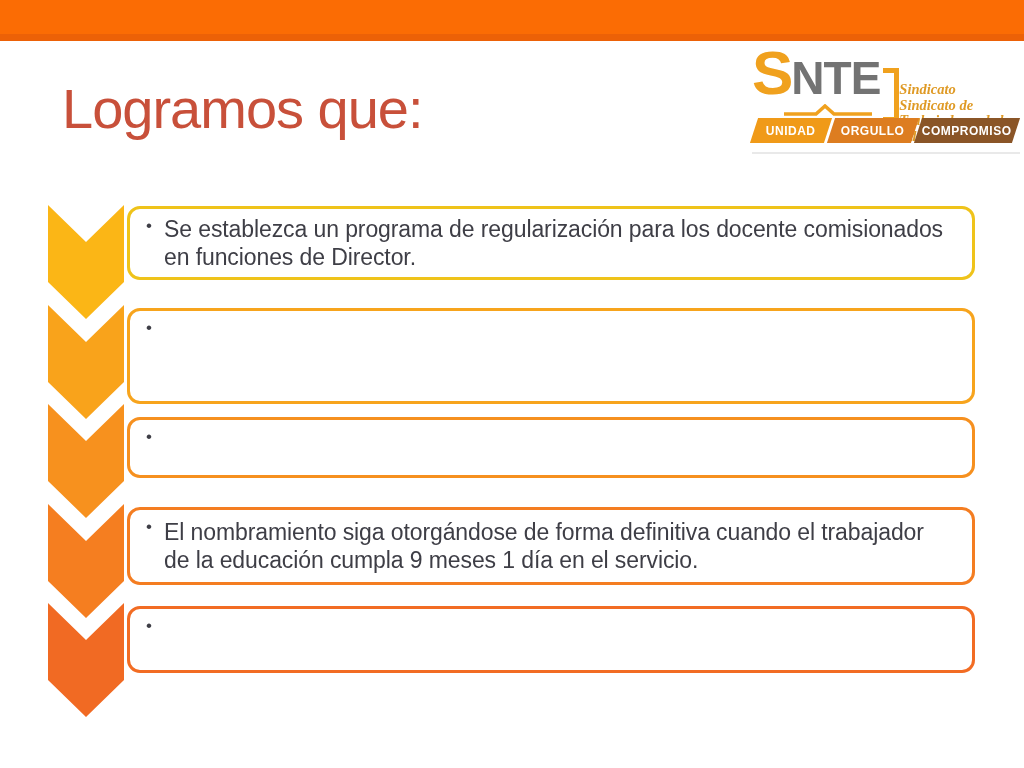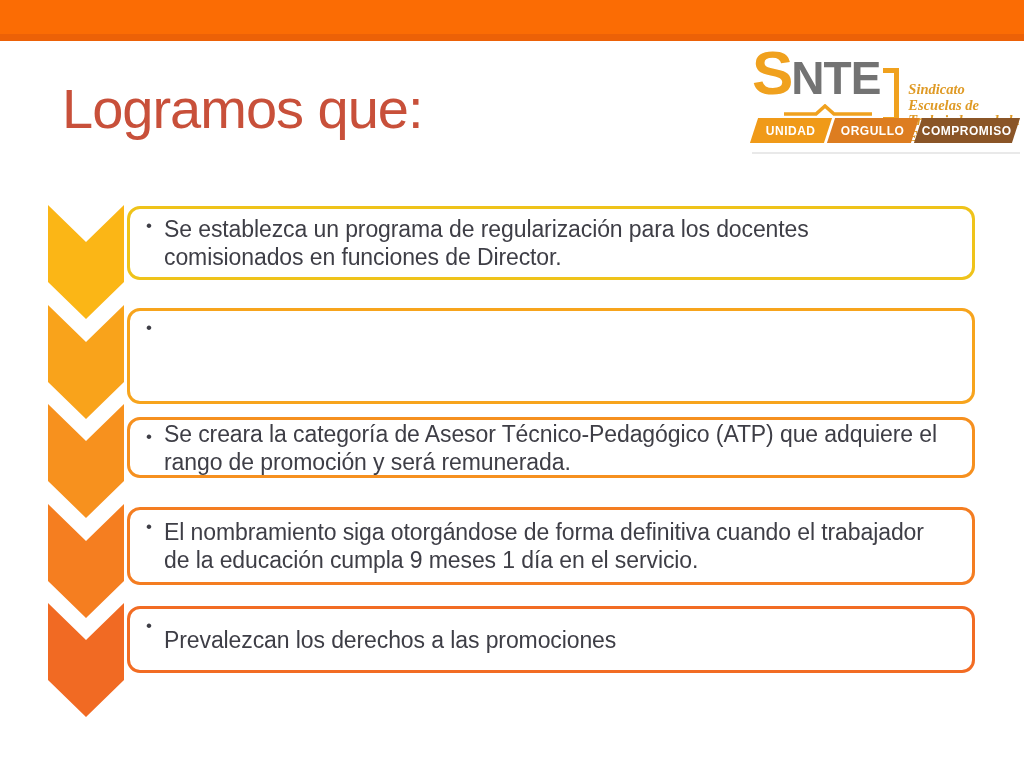--- a/index.html
+++ b/index.html
@@ -24,21 +24,21 @@
   
   .logo{position:absolute;left:752px;top:44px;width:268px;height:110px;}
   .snte-row{display:flex;align-items:baseline;position:relative;}
   .snte-s{font-size:62px;line-height:58px;font-weight:700;color:#F0A11E;letter-spacing:-2px;}
   .snte-nte{font-size:46px;line-height:50px;font-weight:700;color:#737373;letter-spacing:-1px;}
   .snte-bracket{
     display:inline-block;width:11px;height:44px;align-self:center;
     border:5px solid #F0A11E;border-left:none;margin-left:3px;margin-top:2px;
   }
   .snte-book{position:absolute;left:30px;top:60px;}
-  .org-name{margin-left:9px;padding-top:4px;}
+  .org-name{padding-top:4px;}
   .org-name div{
     font-family:"Liberation Serif","DejaVu Serif",serif;
     font-style:italic;font-weight:700;
     font-size:14.5px;line-height:15.5px;color:#DF9A25;white-space:nowrap;
   }
   .banner{position:absolute;left:2px;top:74px;width:262px;height:25px;display:flex;gap:3px;}
   .banner .seg{
     transform:skewX(-18deg);
     display:flex;align-items:center;justify-content:center;
   }
@@ -82,21 +82,21 @@
   <div class="logo">
     <div class="snte-row">
       <span class="snte-s">S</span>
       <span class="snte-nte">NTE</span>
       <span class="snte-bracket"></span>
       <svg class="snte-book" width="92" height="13">
         <path d="M2 10 H34 L43 2 L52 10 H90" stroke="#F0A11E" stroke-width="3.5" fill="none"></path>
       </svg>
       <div class="org-name">
         <div>Sindicato</div>
-        <div>Escuelas de</div>
+        <div>Sindicato de</div>
         <div>Trabajadores de la</div>
         <div>Educación</div>
       </div>
     </div>
     <div class="banner">
       <div class="seg seg-0" style="background: rgb(240, 154, 24);">
         <span>UNIDAD</span>
       </div>
       <div class="seg seg-1" style="background: rgb(221, 125, 32);">
         <span>ORGULLO</span>
@@ -112,32 +112,30 @@
       <polygon points="0,0 38,37 76,0 76,77 38,114 0,77" fill="#FBB616"></polygon>
       <polygon points="0,100 38,137 76,100 76,177 38,214 0,177" fill="#F9A31B"></polygon>
       <polygon points="0,199 38,236 76,199 76,276 38,313 0,276" fill="#F7911E"></polygon>
       <polygon points="0,299 38,336 76,299 76,376 38,413 0,376" fill="#F57E20"></polygon>
       <polygon points="0,398 38,435 76,398 76,475 38,512 0,475" fill="#F16A23"></polygon>
     </svg>
 
   <div id="items-layer">
       <div class="list-item" style="top: 206px; height: 74px; border-color: rgb(239, 195, 26);">
         <span class="bullet">•</span>
-        <span class="list-text">Se establezca un programa de regularización para los docentes comisionados en funciones de Director.</span>
+        <span class="list-text">Se establezca un programa de regularización para los docente comisionados en funciones de Director.</span>
       </div>
       <div class="list-item" style="top: 308px; height: 96px; border-color: rgb(247, 164, 29);">
         <span class="bullet">•</span>
       </div>
       <div class="list-item" style="top: 417px; height: 61px; border-color: rgb(246, 144, 31);">
         <span class="bullet">•</span>
-        <span class="list-text">Se creara la categoría de Asesor Técnico-Pedagógico (ATP) que adquiere el rango de promoción y será remunerada.</span>
       </div>
       <div class="list-item" style="top: 507px; height: 78px; border-color: rgb(244, 125, 33);">
         <span class="bullet">•</span>
         <span class="list-text">El nombramiento siga otorgándose de forma definitiva cuando el trabajador de la educación cumpla  9 meses 1 día en el servicio.</span>
       </div>
       <div class="list-item" style="top: 606px; height: 67px; border-color: rgb(242, 108, 35);">
         <span class="bullet">•</span>
-        <span class="list-text">Prevalezcan los derechos a las promociones</span>
       </div>
     </div>
 
 </div>
 
 </body></html>

